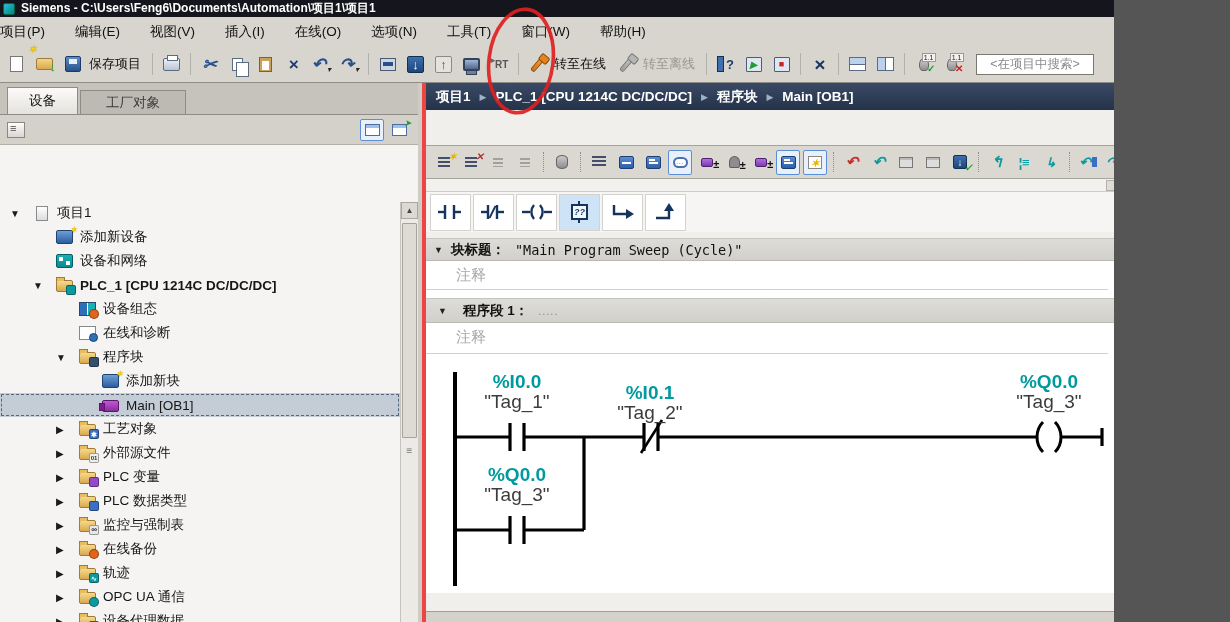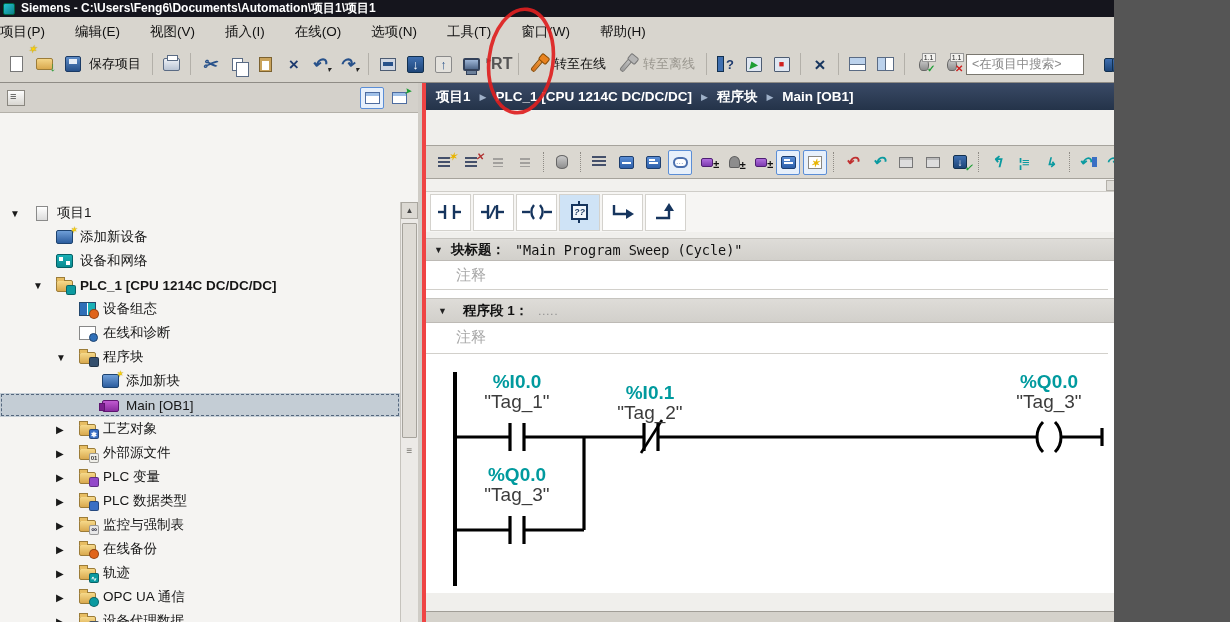--- a/index.html
+++ b/index.html
@@ -38,21 +38,21 @@
   .g-copy::before{content:"";position:absolute;left:3px;top:3px;width:11px;height:13px;background:#fff;border:1px solid #5a6b84}
   .g-paste{width:13px;height:15px;background:#c9a35c;border:1px solid #7c6230}
   .g-paste::before{content:"";position:absolute;left:2px;top:3px;width:7px;height:9px;background:#fff}
   .drop{font-size:8px;color:#222;margin-left:1px;align-self:flex-end;padding-bottom:4px}
   .g-compile{width:16px;height:13px;background:#cfd6e2;border:1px solid #4d5c72}
   .g-compile::before{content:"";position:absolute;left:2px;top:3px;right:2px;height:4px;background:#27518a}
   .g-down{width:17px;height:17px;background:linear-gradient(#3f6fb0,#1e4679);border:1px solid #12304f;border-radius:2px;color:#fff;font-size:13px;font-weight:bold}
   .g-up{width:17px;height:17px;background:#e4e2dd;border:1px solid #8a8a8a;border-radius:2px;color:#27518a;font-size:13px;font-weight:bold}
   .g-sim{width:17px;height:13px;background:linear-gradient(#9db5d6,#51688a);border:2px solid #33415a;border-radius:2px}
   .g-sim::after{content:"";position:absolute;left:1px;right:1px;bottom:-6px;height:3px;background:#6b7f99;border:1px solid #33415a}
-  .g-rt{font-size:16px;font-weight:bold;color:#555;letter-spacing:0}
+  .g-rt{font-size:10px;font-weight:bold;color:#555;letter-spacing:0}
   .g-rt::before{content:"▸";color:#666;font-size:9px;position:relative;top:-4px}
   .g-plug{width:5px;height:17px;background:linear-gradient(#f5a13c,#d96d12);border:1px solid #8a4a00;transform:rotate(40deg);border-radius:2px}
   .g-plug::before{content:"";position:absolute;top:-5px;left:-2px;width:8px;height:6px;background:#e8821f;border:1px solid #8a4a00;border-radius:2px}
   .g-plug.off{background:linear-gradient(#c8c8c8,#9a9a9a);border-color:#777}
   .g-plug.off::before{background:#b5b5b5;border-color:#777}
   .g-acc{font-size:13px;font-weight:bold;color:#1d3a6e}
   .g-acc::before{content:"";display:inline-block;width:5px;height:14px;background:#3f6fb0;border:1px solid #12304f;margin-right:2px}
   .g-win{width:16px;height:15px;background:#dfe7f2;border:1px solid #4d5c72;border-radius:1px;font-size:9px;display:flex;align-items:center;justify-content:center}
   .g-win .play{color:#1e9e35;font-size:10px}
   .g-win .stop{color:#cf1f1f;font-size:9px}
@@ -307,27 +307,31 @@
           <i>1.1</i>
           <b class="ok">✓</b>
         </i>
       </span>
     <span class="tb">
         <i class="g g-pin">
           <i>1.1</i>
           <b class="no">✕</b>
         </i>
       </span>
-    <input class="searchbox" style="" value="" placeholder="&lt;在项目中搜索&gt;">
+    <input class="searchbox" style="margin-left: 10px; text-align: center;" value="" placeholder="&lt;在项目中搜索&gt;">
     <span class="tb" style="margin-left:14px">
         <i class="g g-find"></i>
       </span>
   </div>
 
   <div class="left-panel">
+    <div class="ptabs">
+      <span class="ptab on">设备</span>
+      <span class="ptab off">工厂对象</span>
+    </div>
     <div class="ttool">
       <span class="tt-tree"></span>
       <span class="tt-dots"></span>
       <span class="tt-btn on">
           <i class="tt-grid"></i>
         </span>
       <span class="tt-btn">
           <i class="tt-exp"></i>
         </span>
     </div>

